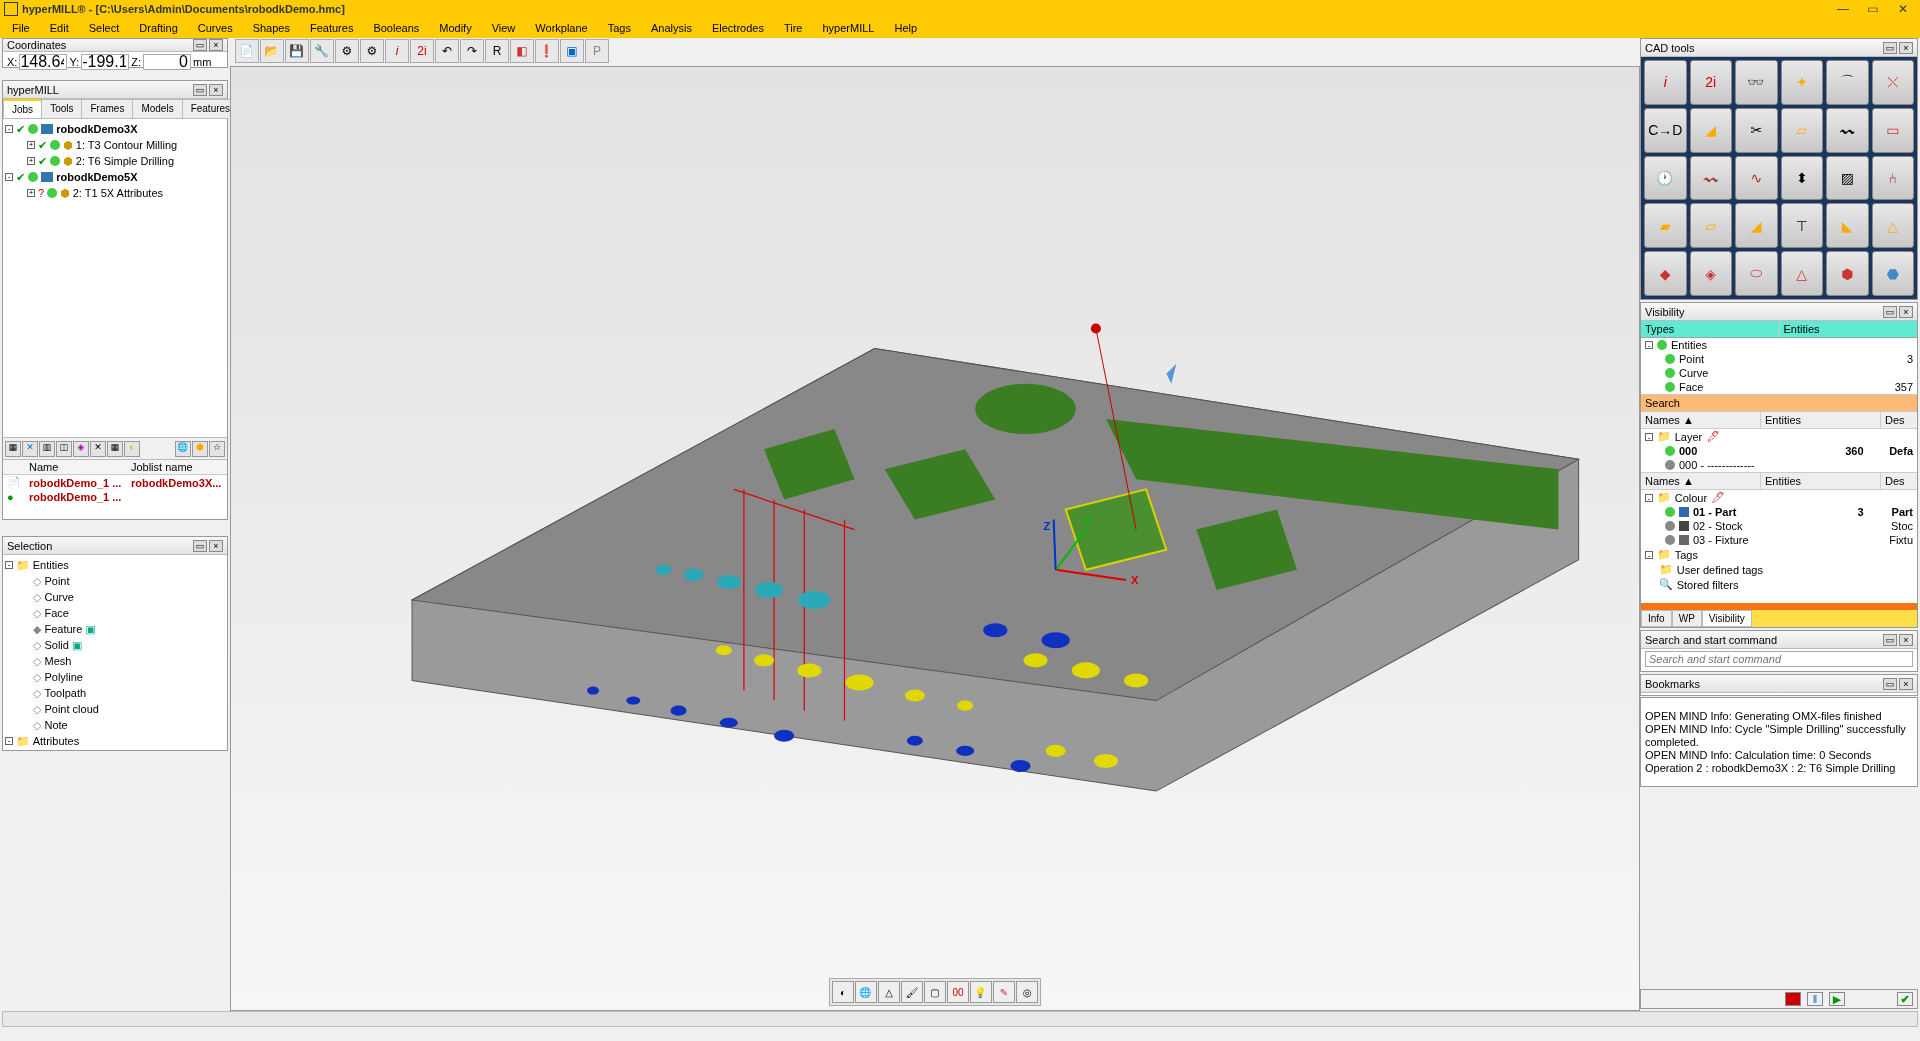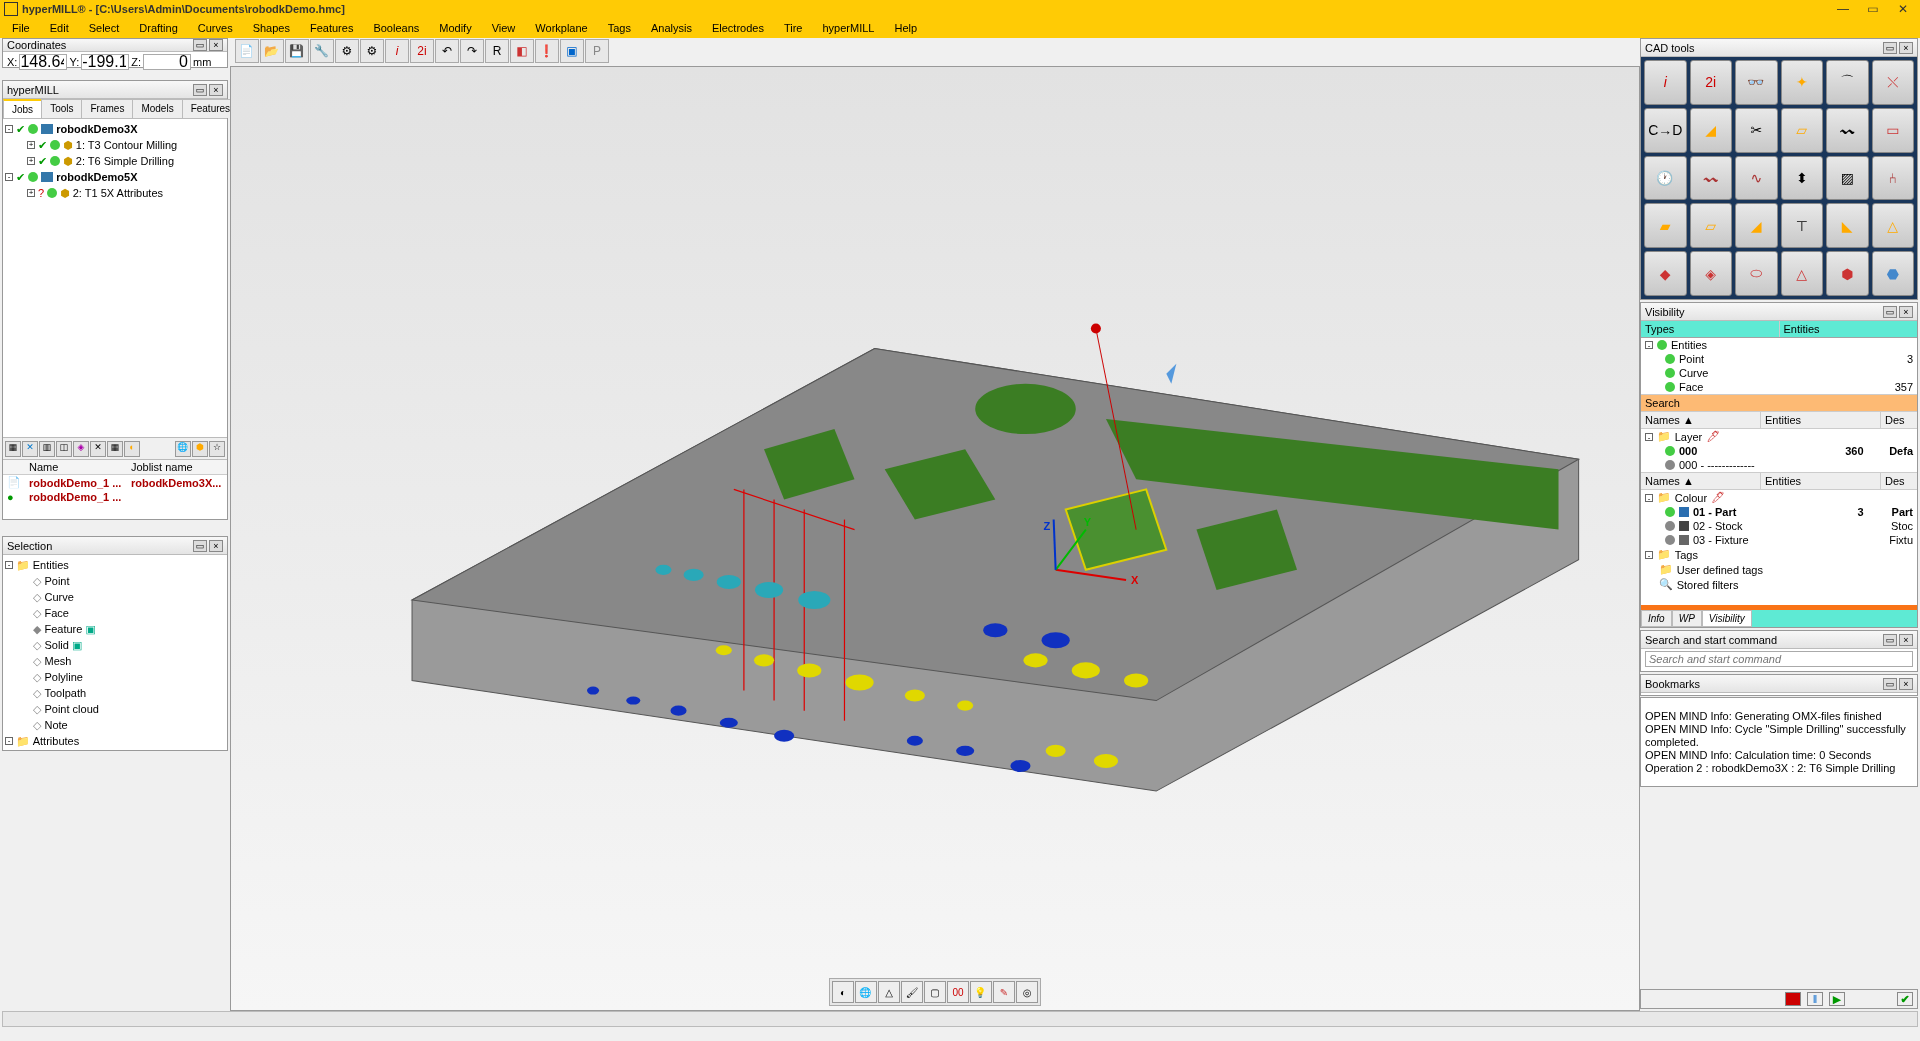--- a/index.html
+++ b/index.html
@@ -37,21 +37,21 @@
 .sel-panel { left:2px; top:536px; width:226px; height:215px; }
 .viewport { position:absolute; left:230px; top:66px; right:280px; bottom:30px; background:linear-gradient(#e2e2e2,#f6f6f6); border:1px solid #999; overflow:hidden; }
 .vp-toolbar { position:absolute; bottom:4px; left:50%; transform:translateX(-50%); display:flex; gap:1px; background:rgba(230,230,230,0.9); border:1px solid #aaa; padding:2px; }
 .vp-toolbar .vb { width:22px; height:22px; border:1px solid #999; background:#eee; font-size:10px; display:flex; align-items:center; justify-content:center; }
 .cad-panel { right:2px; top:38px; width:278px; height:262px; }
 .cad-grid { flex:1; background:#1a365a; display:grid; grid-template-columns:repeat(6,1fr); grid-template-rows:repeat(5,1fr); gap:3px; padding:3px; }
 .cad-grid .cb { background:linear-gradient(#e8e8e8,#c8c8c8); border:1px solid #888; border-radius:3px; display:flex; align-items:center; justify-content:center; font-size:14px; }
 .vis-panel { right:2px; top:302px; width:278px; height:326px; }
 .vis-body { flex:1; overflow:auto; font-size:11px; }
 .vis-row { display:flex; padding:1px 4px; gap:4px; align-items:center; }
-.vis-tabs { display:flex; border-top:5px solid #f97316; background:#5eead4;font-style:italic; }
+.vis-tabs { display:flex; border-top:7px solid #f97316; background:#fde047; }
 .vis-tabs .vt { padding:2px 6px; border:1px solid #bbb; background:#eee; font-size:10px; }
 .vis-tabs .vt.active { background:#fff; }
 .search-panel { right:2px; top:630px; width:278px; height:42px; }
 .search-panel input { width:calc(100% - 8px); margin:2px 4px; height:16px; border:1px solid #aaa; padding:0 3px; font-style:italic; color:#888; }
 .bm-panel { right:2px; top:674px; width:278px; height:22px; }
 .log-panel { right:2px; top:697px; width:278px; height:90px; }
 .log-body { flex:1; padding:12px 4px; font-size:10px; overflow:auto; line-height:13px; }
 .play-bar { right:2px; bottom:32px; width:278px; height:20px; position:absolute; background:#f0f0f0; border:1px solid #999; display:flex; align-items:center; justify-content:flex-end; padding:0 4px; gap:6px; }
 .play-bar .pb { width:16px; height:14px; border:1px solid #888; }
 .scrollbar-bot { position:absolute; left:2px; right:2px; bottom:14px; height:16px; background:#e8e8e8; border:1px solid #bbb; }

